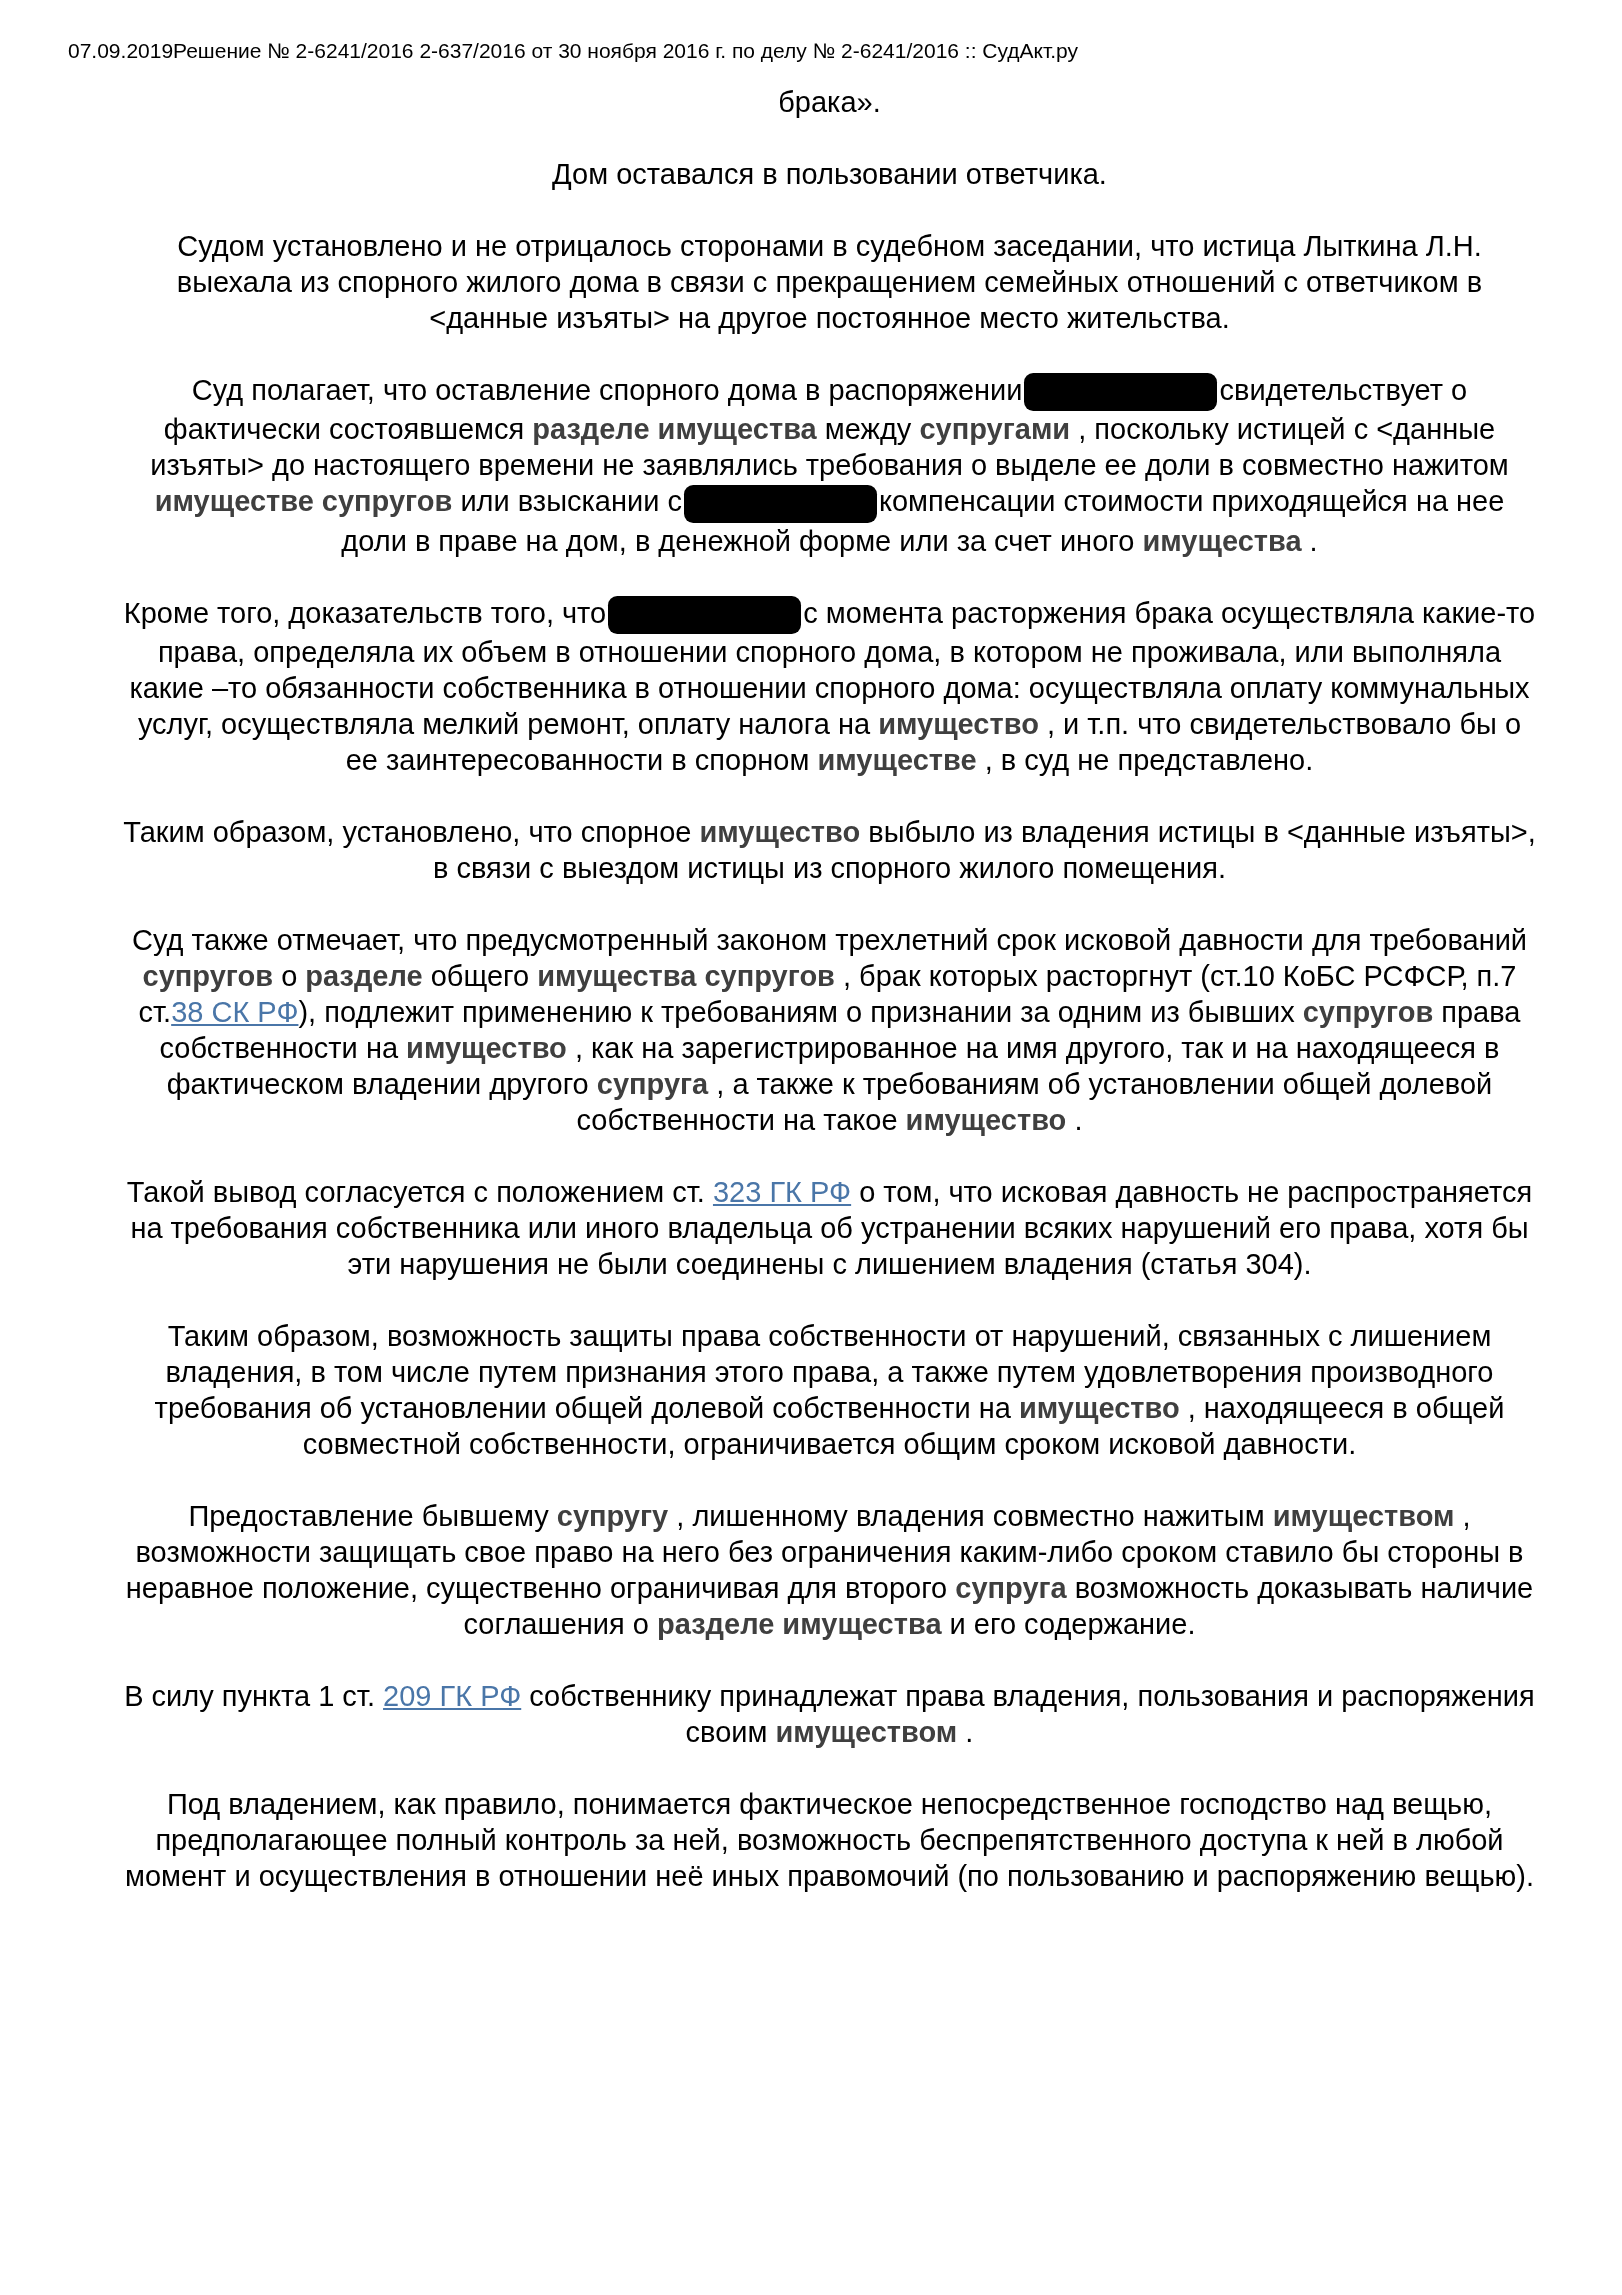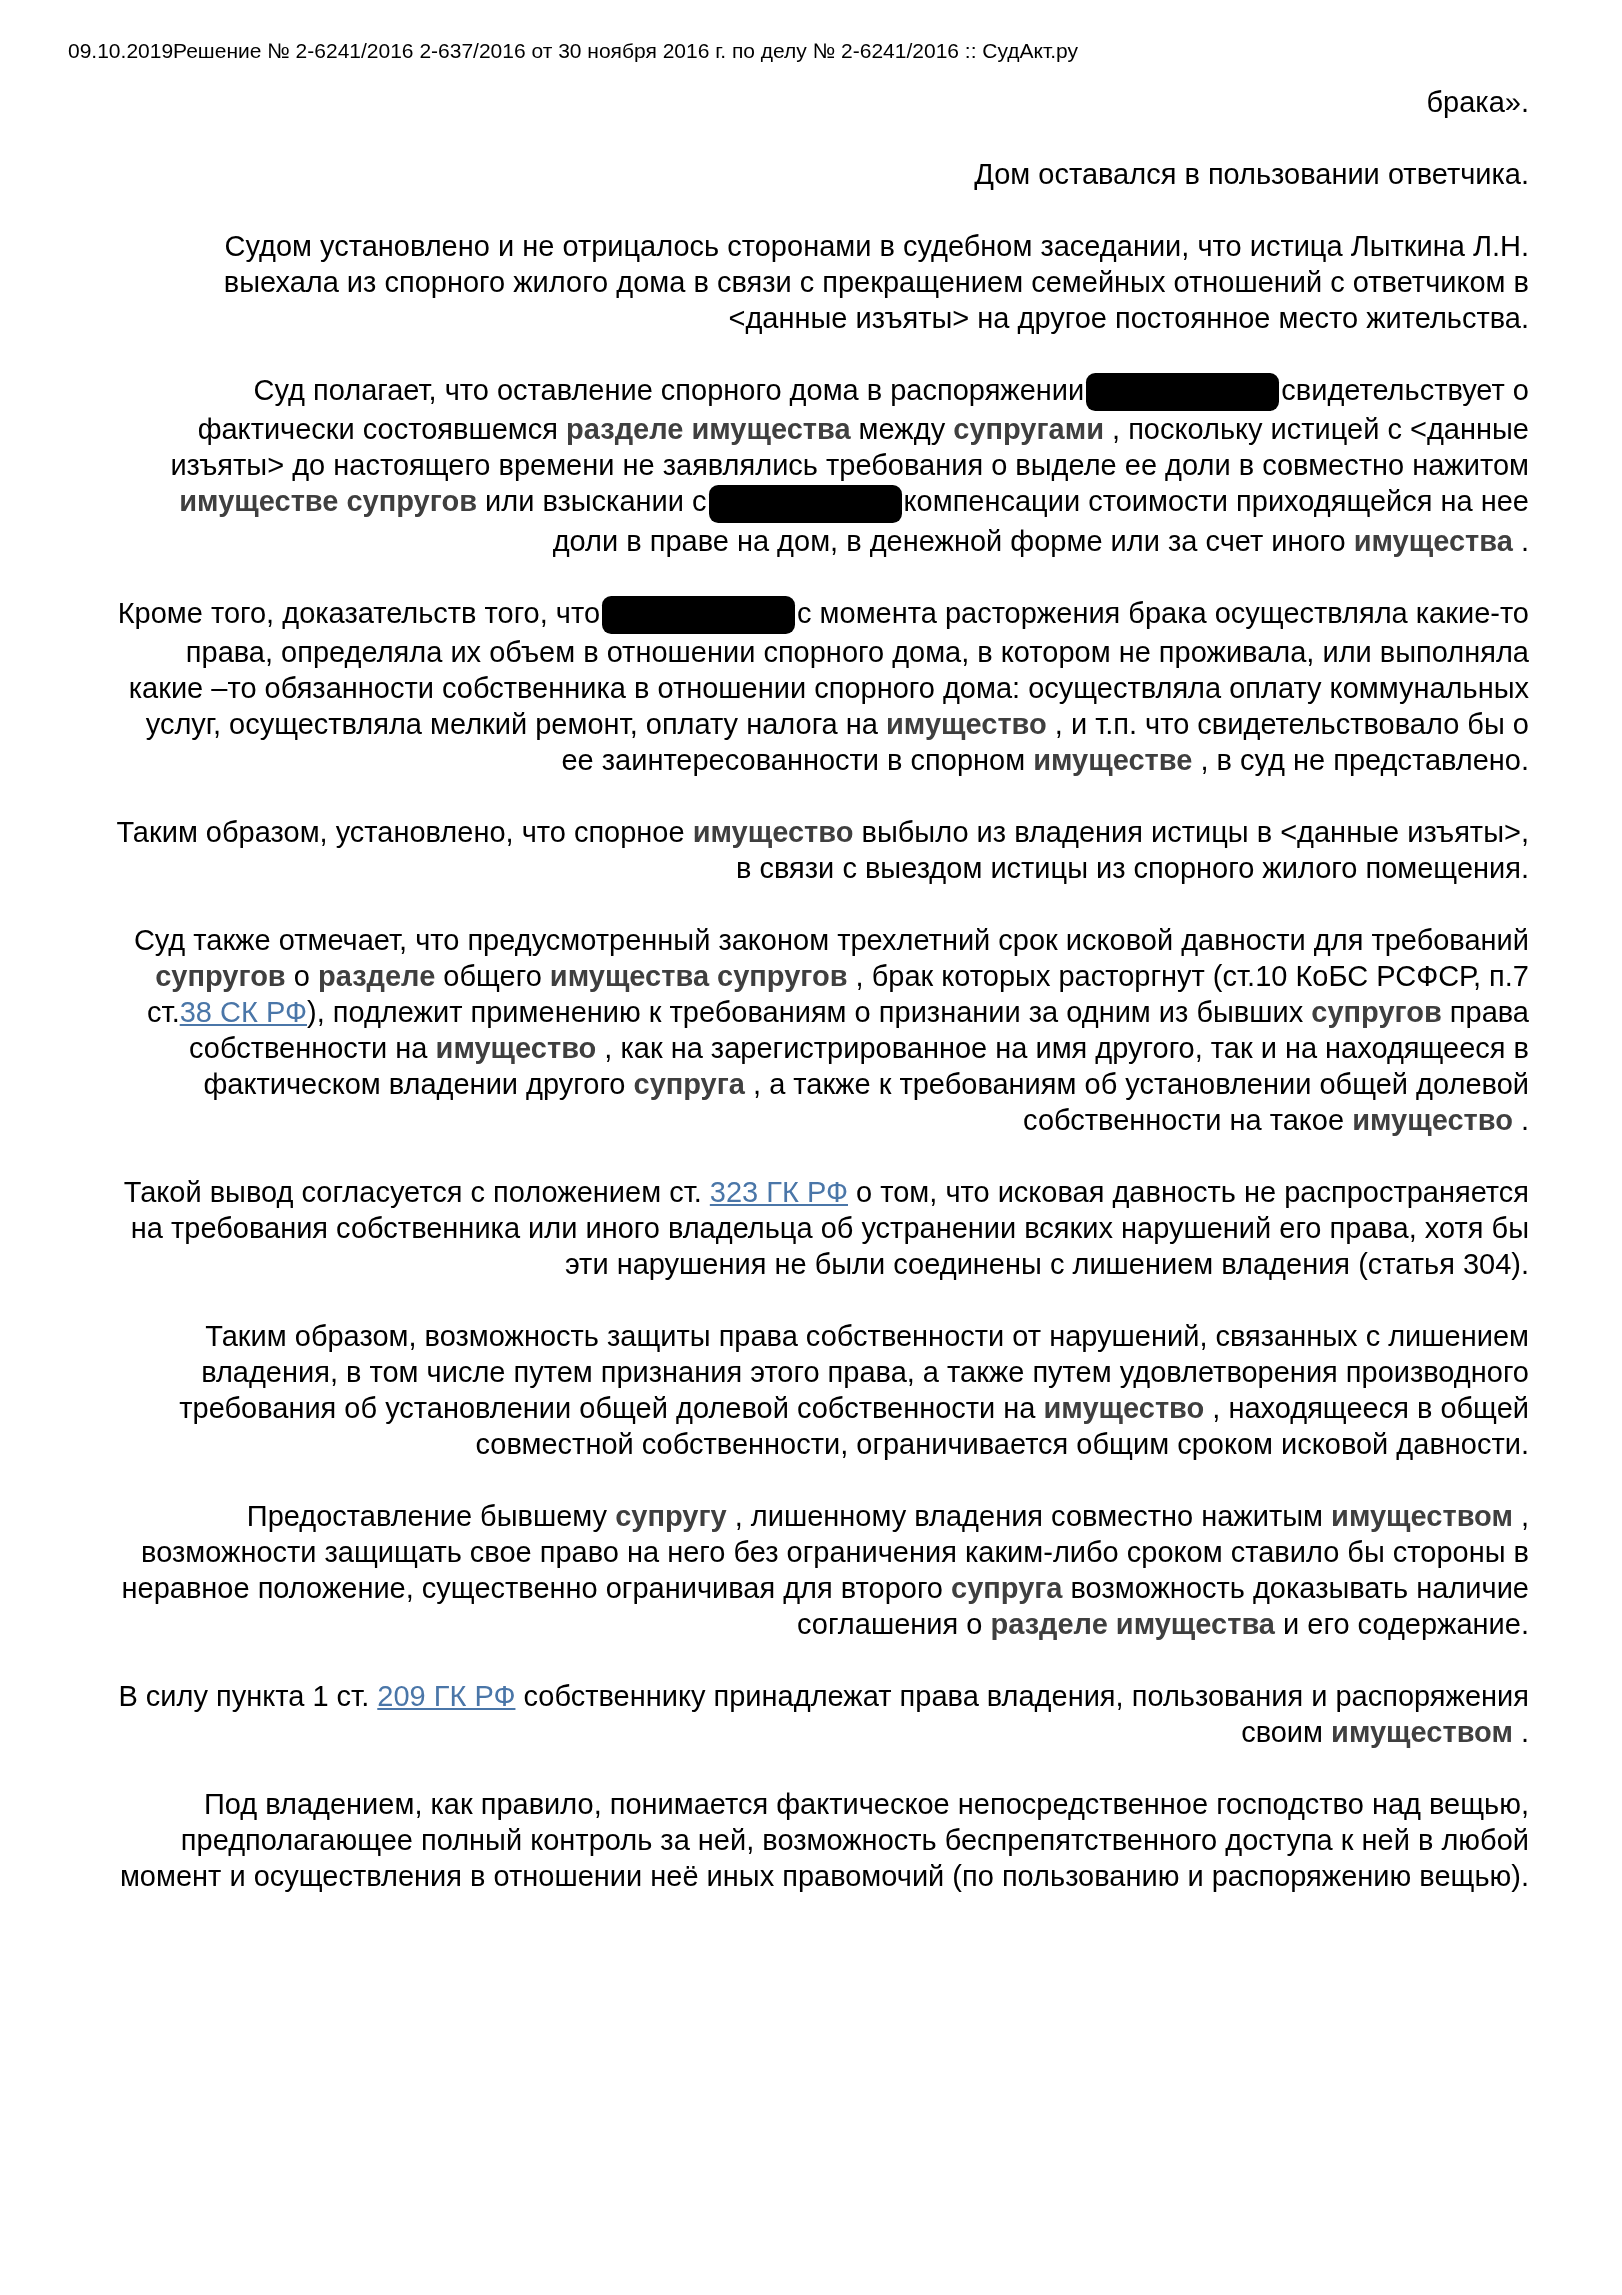--- a/index.html
+++ b/index.html
@@ -28,26 +28,26 @@
     line-height: 25px;
     color: #000000;
     white-space: nowrap;
   }
   .pheader .pdate { flex: 0 0 auto; }
   .pheader .ptitle { flex: 1 1 auto; text-align: left; }
   
   .content {
     position: absolute;
     top: 84px;
-    left: 116px;
+    left: 123px;
     width: 1413px;
     font-size: 29px;
     line-height: 36px;
     color: #000000;
-    text-align: right;
+    text-align: center;
   }
   .content p {
     margin: 0 0 36px 0;
   }
   .hl {
     font-weight: bold;
     color: var(--highlight-color, #3f3f3f);
   }
   .lnk {
     color: var(--link-color, #4a76a8);
@@ -83,21 +83,21 @@
     margin-right: 26px;
   }
   .pfooter .pnum { flex: 0 0 auto; }
 </style>
 </head>
 <body>
 
 <div class="page">
 
   <div class="pheader">
-    <span class="pdate">09.10.2019</span>
+    <span class="pdate">07.09.2019</span>
     <span class="ptitle">Решение № 2-6241/2016 2-637/2016 от 30 ноября 2016 г. по делу № 2-6241/2016 :: СудАкт.ру</span>
   </div>
 
   <div class="content" id="content">
       <p>брака».</p>
       <p>Дом оставался в пользовании ответчика.</p>
       <p>Судом установлено и не отрицалось сторонами в судебном заседании, что истица Лыткина Л.Н. выехала из спорного жилого дома в связи с прекращением семейных отношений с ответчиком в &lt;данные изъяты&gt; на другое постоянное место жительства.</p>
       <p>Суд полагает, что оставление спорного дома в распоряжении<span class="redacted"></span>свидетельствует о фактически состоявшемся <b class="hl">разделе имущества</b> между <b class="hl">супругами</b> , поскольку истицей с &lt;данные изъяты&gt; до настоящего времени не заявлялись требования о выделе ее доли в совместно нажитом <b class="hl">имуществе супругов</b> или взыскании с<span class="redacted"></span>компенсации стоимости приходящейся на нее доли в праве на дом, в денежной форме или за счет иного <b class="hl">имущества</b> .</p>
       <p>Кроме того, доказательств того, что<span class="redacted"></span>с момента расторжения брака осуществляла какие-то права, определяла их объем в отношении спорного дома, в котором не проживала, или выполняла какие –то обязанности собственника в отношении спорного дома: осуществляла оплату коммунальных услуг, осуществляла мелкий ремонт, оплату налога на <b class="hl">имущество</b> , и т.п. что свидетельствовало бы о ее заинтересованности в спорном <b class="hl">имуществе</b> , в суд не представлено.</p>
       <p>Таким образом, установлено, что спорное <b class="hl">имущество</b> выбыло из владения истицы в &lt;данные изъяты&gt;, в связи с выездом истицы из спорного жилого помещения.</p>

